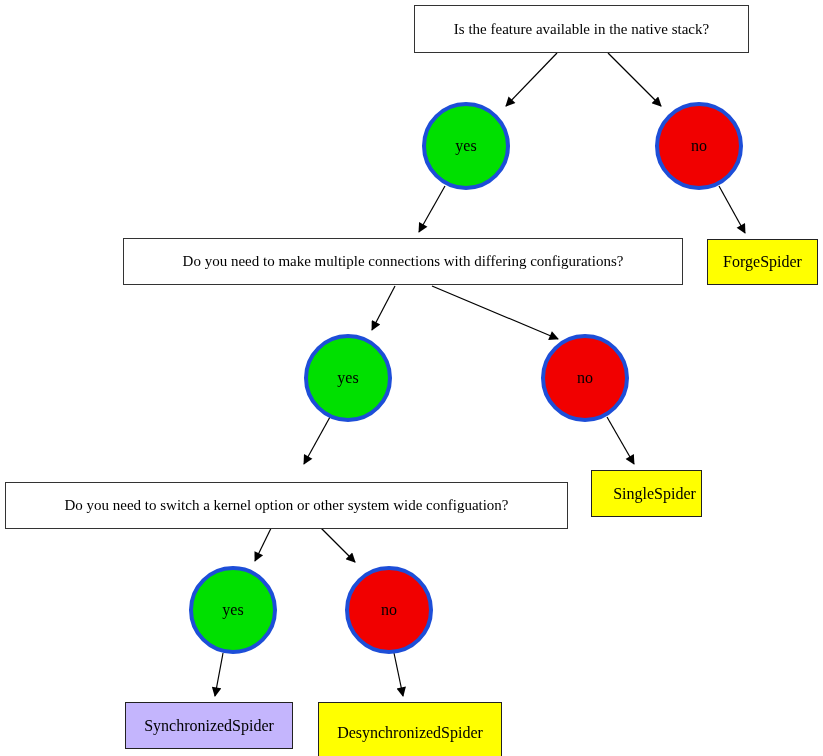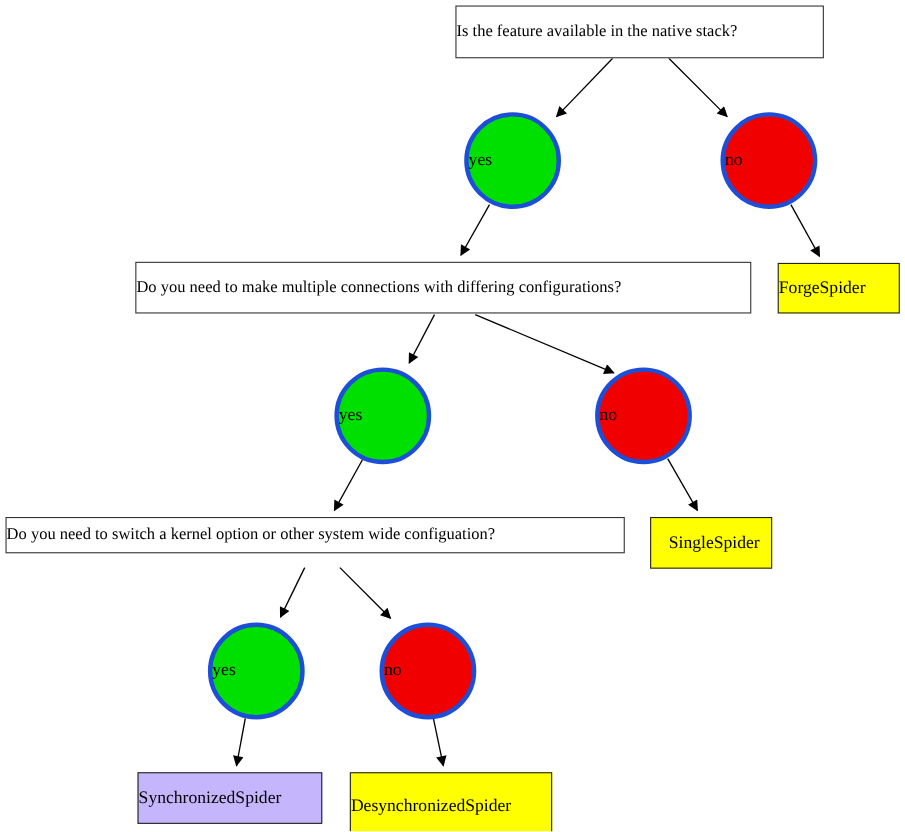--- a/index.html
+++ b/index.html
@@ -19,21 +19,21 @@
     position: absolute;
     left: 0;
     top: 0;
     width: 823px;
     height: 756px;
   }
   .node {
     position: absolute;
     display: flex;
     align-items: center;
-    justify-content: flex-start;
+    justify-content: center;
     text-align: center;
     color: #000000;
     box-sizing: border-box;
   }
   .qbox {
     background: #ffffff;
     border: 1px solid #333333;
     font-size: 15px;
     white-space: nowrap;
   }
@@ -95,21 +95,21 @@
     <span>ForgeSpider</span>
   </div>
 
   <div class="node circle yes" style="left: 304px; top: 334px; background: rgb(0, 224, 0);">
     <span>yes</span>
   </div>
   <div class="node circle no" style="left: 541px; top: 334px; background: rgb(241, 0, 0);">
     <span>no</span>
   </div>
 
-  <div class="node qbox" style="left: 5px; top: 470px; width: 563px; height: 33px; background: rgb(255, 255, 255);">
+  <div class="node qbox" style="left: 5px; top: 482px; width: 563px; height: 47px; background: rgb(255, 255, 255);">
     <span>Do you need to switch a kernel option or other system wide configuation?</span>
   </div>
   <div class="node result" style="left: 591px; top: 470px; width: 111px; height: 47px; background: rgb(255, 255, 0); padding-left: 16px;">
     <span>SingleSpider</span>
   </div>
 
   <div class="node circle yes" style="left: 189px; top: 566px; background: rgb(0, 224, 0);">
     <span>yes</span>
   </div>
   <div class="node circle no" style="left: 345px; top: 566px; background: rgb(241, 0, 0);">

